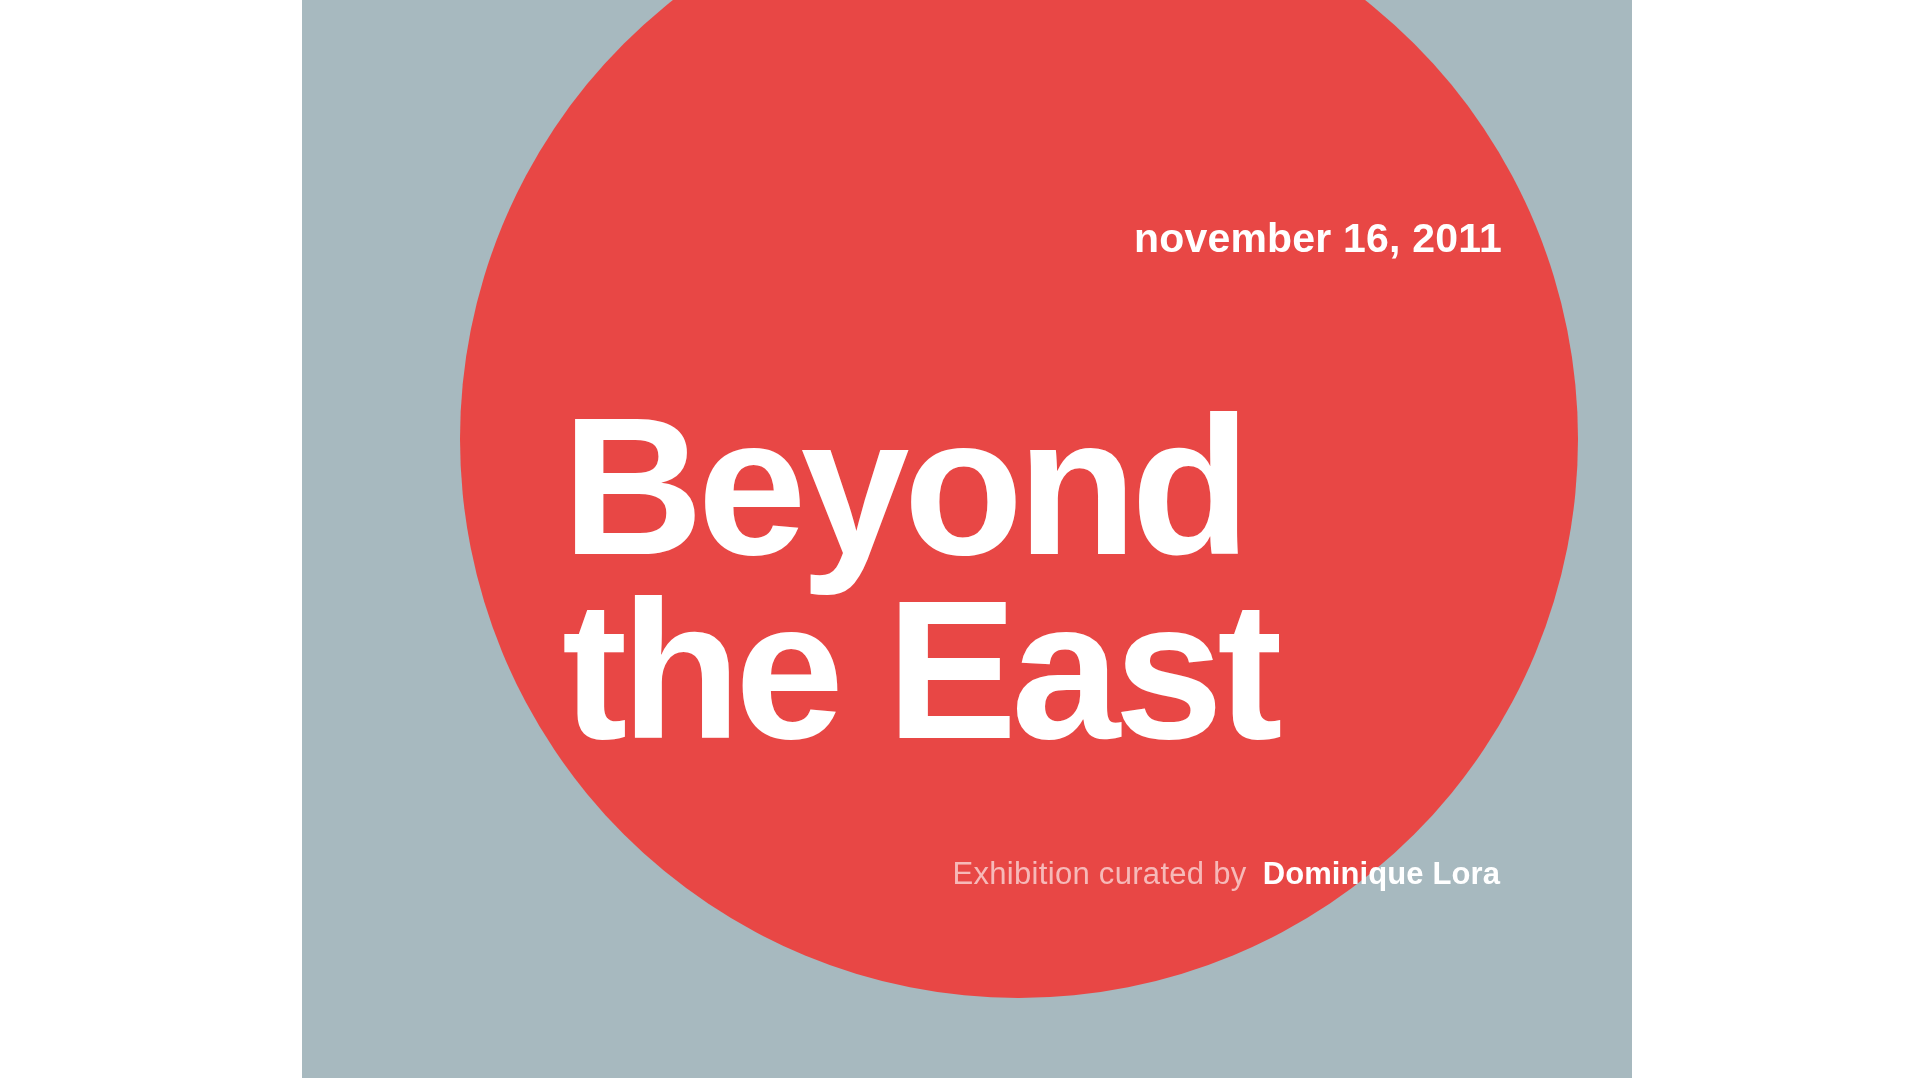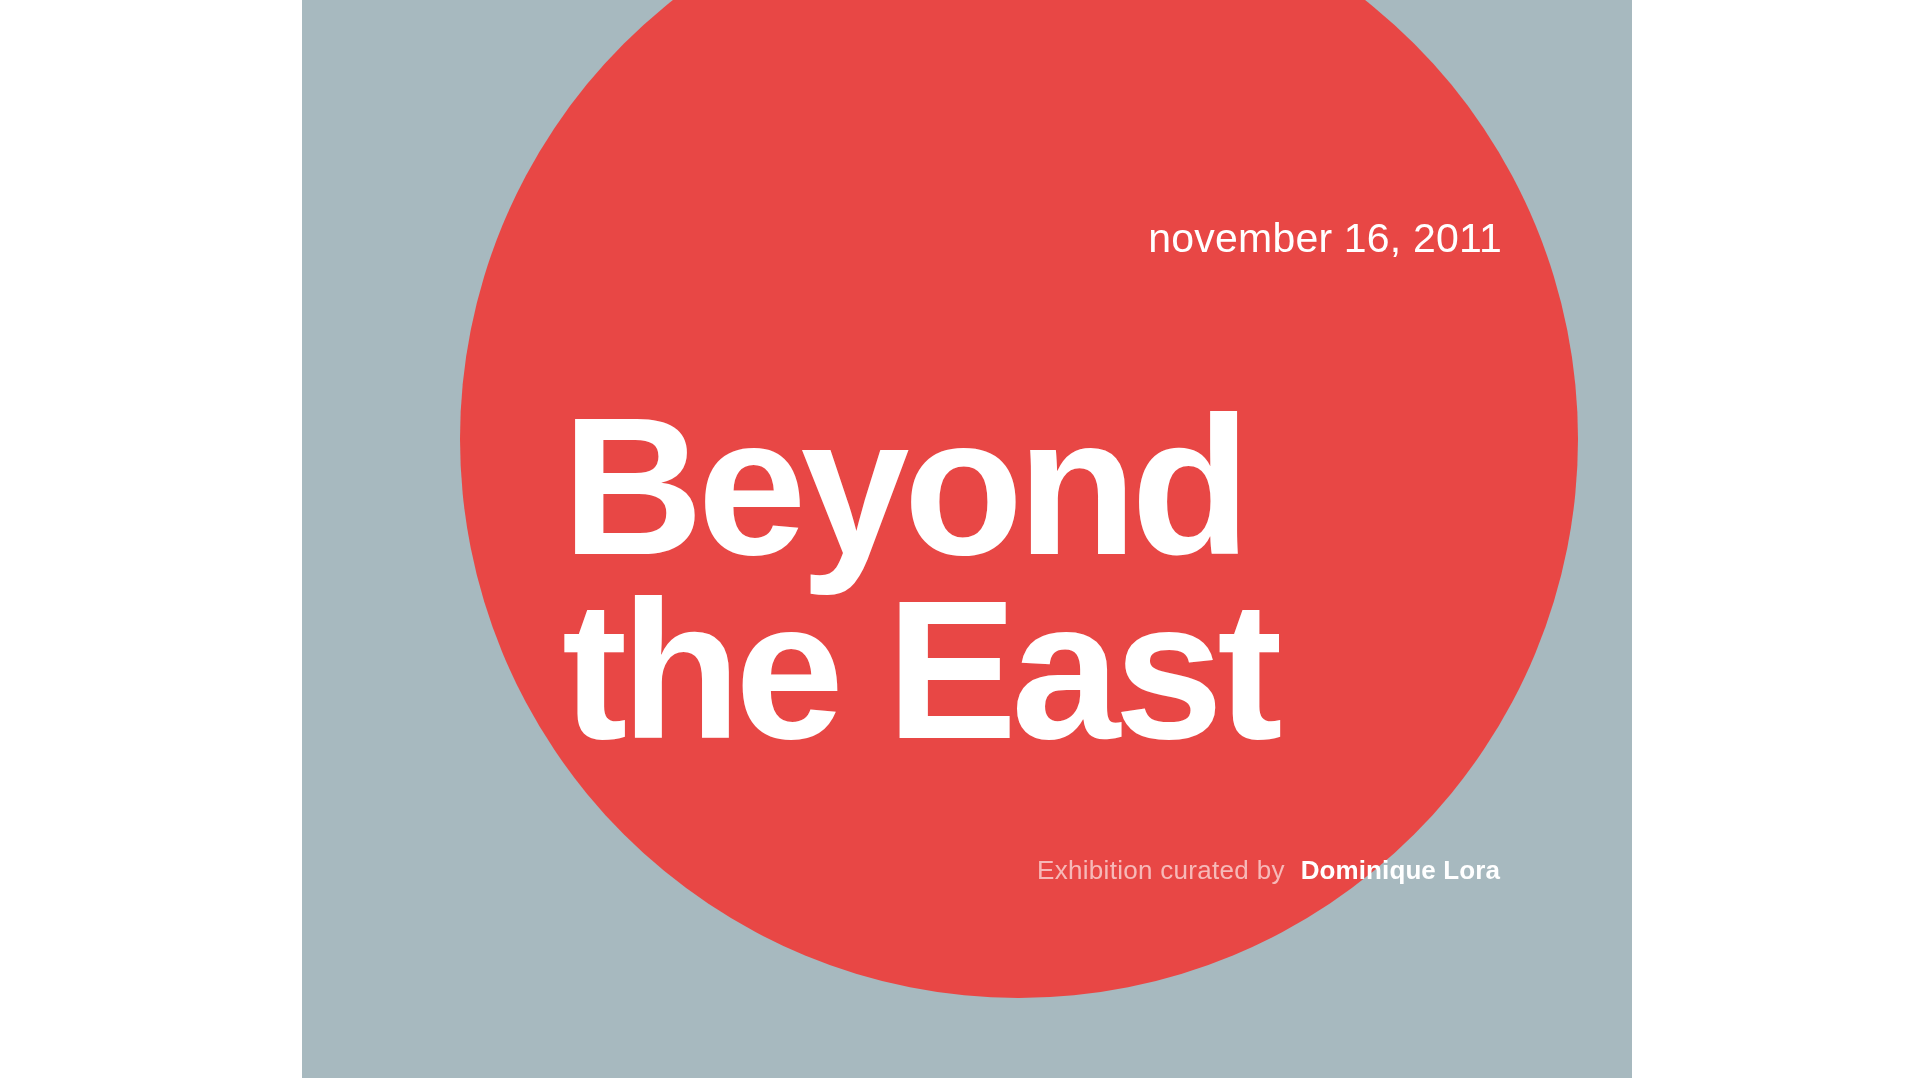--- a/index.html
+++ b/index.html
@@ -53,21 +53,21 @@
   }
 
   #dates-block {
     position: absolute;
     right: 130px;
     top: 212px;
     text-align: right;
     color: #ffffff;
     font-size: 41px;
     line-height: 1.28;
-    font-weight: 400;
+    font-weight: 700;
     letter-spacing: 0.2px;
     white-space: nowrap;
   }
   #dates-block .date-line {
     display: block;
   }
 
   #title-block {
     position: absolute;
     left: 260px;
@@ -82,21 +82,21 @@
   }
   #title-block .title-line {
     display: block;
   }
 
   #curator-block {
     position: absolute;
     right: 132px;
     top: 855px;
     text-align: right;
-    font-size: 26px;
+    font-size: 31px;
     white-space: nowrap;
     line-height: 1.2;
   }
   #curator-prefix {
     color: rgba(255,255,255,0.62);
     font-weight: 400;
     letter-spacing: 0.3px;
   }
   #curator-name {
     color: #ffffff;

